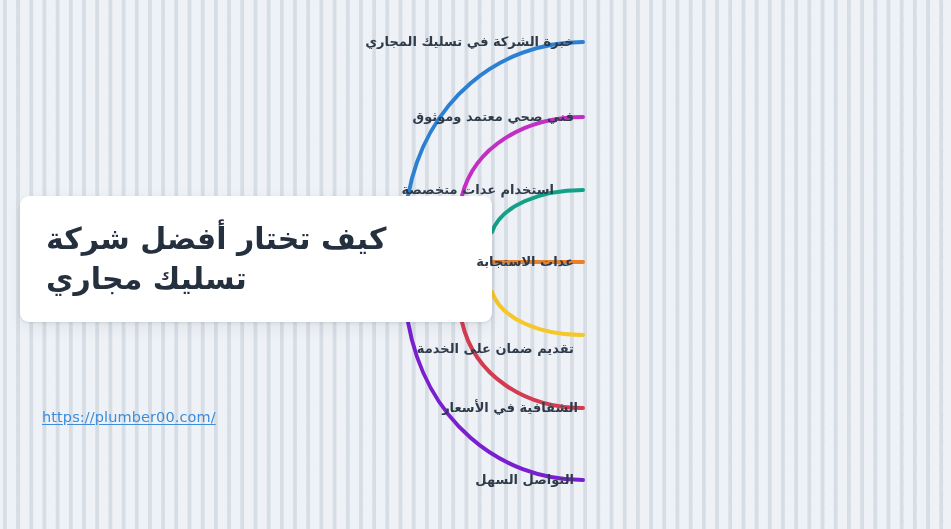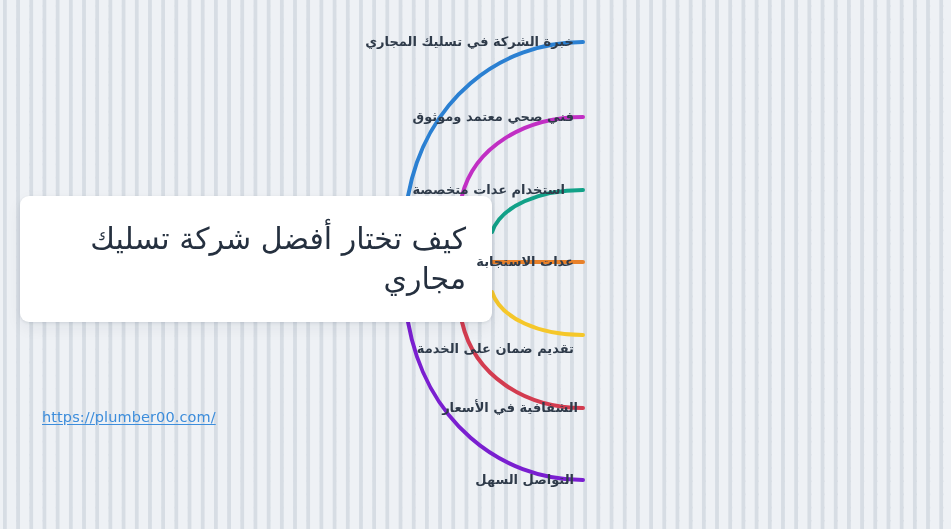--- a/index.html
+++ b/index.html
@@ -44,25 +44,25 @@
     box-sizing: border-box;
     background: #ffffff;
     border-radius: 9px;
     box-shadow: 0 1px 3px rgba(25,35,55,0.10), 0 6px 16px rgba(25,35,55,0.06);
     display: flex;
     align-items: center;
     padding: 0 26px;
   }
   #center-node-text {
     font-size: 30px;
-    font-weight: 400;
+    font-weight: 700;
     line-height: 1.32;
     color: #25303f;
     direction: rtl;
-    text-align: right;
+    text-align: left;
     width: 100%;
     letter-spacing: 0;
   }
 
   
   .branch-label {
     position: absolute;
     right: 0;
     transform: translateY(-50%);
     padding-left: 0;
@@ -110,21 +110,21 @@
       </g>
   </svg>
 
   <div id="center-node">
     <div id="center-node-text">كيف تختار أفضل شركة تسليك مجاري</div>
   </div>
 
   <div id="labels-layer">
       <div class="branch-label" style="top: 42px; right: 377px;">خبرة الشركة في تسليك المجاري</div>
       <div class="branch-label" style="top: 117px; right: 377px;">فني صحي معتمد وموثوق</div>
-      <div class="branch-label" style="top: 190px; right: 386px;">استخدام عدات متخصصة</div>
+      <div class="branch-label" style="top: 190px; right: 397px;">استخدام عدات متخصصة</div>
       <div class="branch-label" style="top: 262px; right: 377px;">عدات الاستجابة</div>
       <div class="branch-label" style="top: 349px; right: 377px;">تقديم ضمان على الخدمة</div>
       <div class="branch-label" style="top: 408px; right: 373px;">الشفافية في الأسعار</div>
       <div class="branch-label" style="top: 480px; right: 377px;">التواصل السهل</div>
     </div>
 
   <a id="source-link" href="#">https://plumber00.com/</a>
 
 </div>
 

